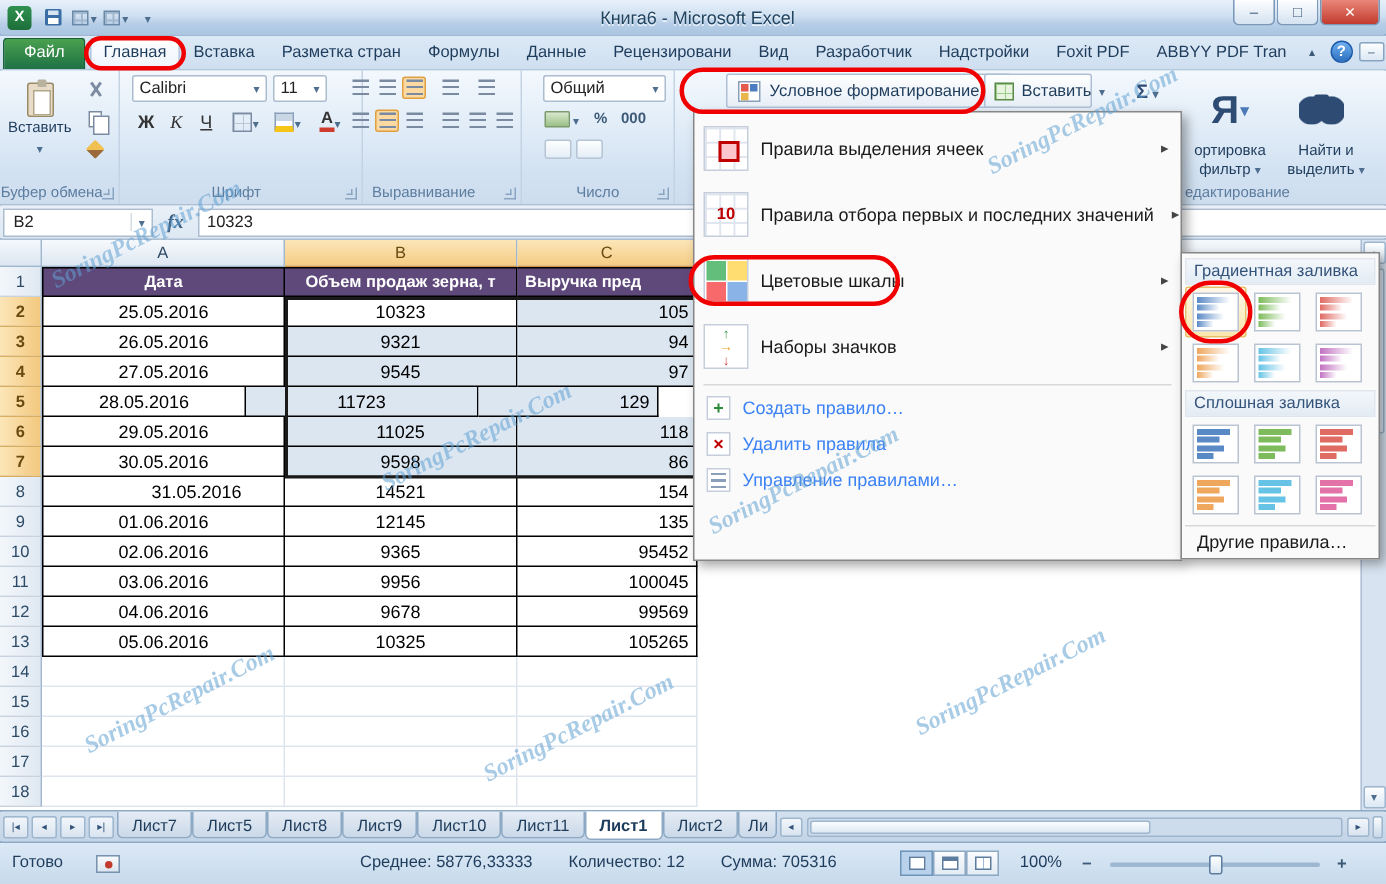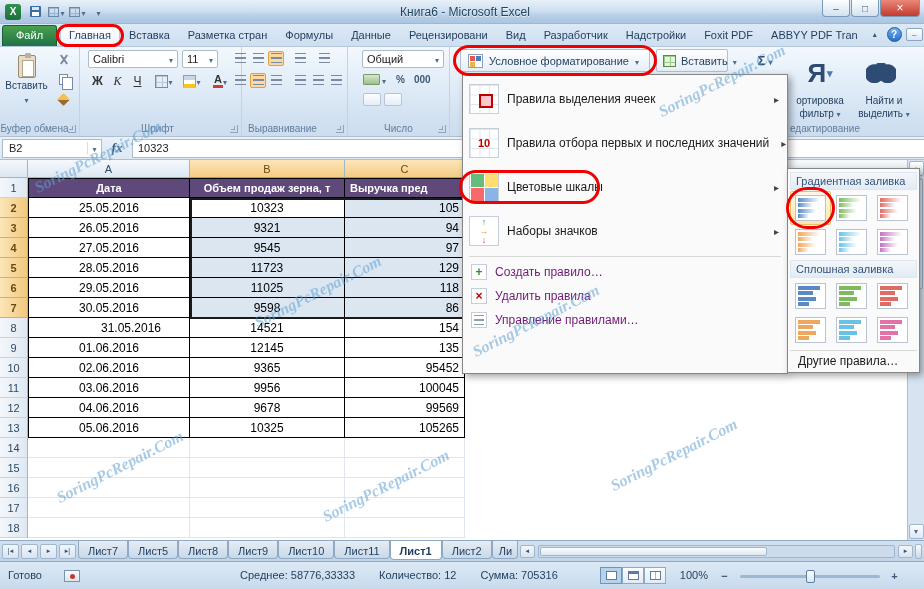--- a/index.html
+++ b/index.html
@@ -61,21 +61,21 @@
 .fb-i{font-style:italic;font-family:"Liberation Serif",serif}
 .fb-u{text-decoration:underline}
 .brd{width:13px;height:13px;border:1px solid #7a8aa0;background-image:linear-gradient(#b9c6d6 1px,transparent 1px),linear-gradient(90deg,#b9c6d6 1px,transparent 1px);background-size:6px 6px}
 .fillic{width:13px;height:13px;background:linear-gradient(#c9d6e4 55%,transparent 55%),linear-gradient(#fff,#fff);border:1px solid #8aa0b8;border-bottom:4px solid #f5c518}
 .fntcol{font-size:11px;font-weight:bold;color:#333;border-bottom:3px solid #d03b30;line-height:11px;padding:0 1px}
 .alico{position:absolute;width:16px;height:15px;border:1px solid transparent;border-radius:2px;background-image:repeating-linear-gradient(to bottom,#7a8aa0 0 1.5px,transparent 1.5px 4.5px);background-size:11px 11px;background-repeat:no-repeat;background-position:center}
 .alico.on{background-color:#fbd9a1;border-color:#e0a040}
 .mny{position:absolute;width:17px;height:11px;background:linear-gradient(#d8e8cc,#9cc08a);border:1px solid #7a9a6a;border-radius:1px}
 .numtx{position:absolute;font-size:10px;font-weight:bold;color:#3c5a78}
 .decbtn{position:absolute;width:18px;height:13px;border:1px solid #b6c4d4;border-radius:2px;background:linear-gradient(#fdfeff,#e4edf6);font-size:7px;color:#3c5a78;display:flex;align-items:center;justify-content:center}
-.cfbtn{position:absolute;left:460px;top:2px;width:190px;height:23px;display:flex;align-items:center;gap:6px;padding:0 7px;background:linear-gradient(#fefefe,#e6eef7);border:1px solid #b0c0d4;border-radius:2px;font-size:11px;color:#1e3c5c}
+.cfbtn{position:absolute;left:484px;top:2px;width:190px;height:23px;display:flex;align-items:center;gap:6px;padding:0 7px;background:linear-gradient(#fefefe,#e6eef7);border:1px solid #b0c0d4;border-radius:2px;font-size:11px;color:#1e3c5c}
 .cficon{width:15px;height:14px;border:1px solid #8aa0b8;background:#fff;background-image:linear-gradient(#e45b4d,#e45b4d),linear-gradient(#4d7cc0,#4d7cc0),linear-gradient(#e8b64d,#e8b64d);background-repeat:no-repeat;background-size:5px 5px;background-position:1px 1px,7px 1px,1px 7px;flex:none}
 .insbtn{position:absolute;left:656px;top:2px;width:72px;height:23px;display:flex;align-items:center;gap:5px;padding:0 6px;background:linear-gradient(#fefefe,#e6eef7);border:1px solid #b0c0d4;border-radius:2px;font-size:11px;color:#1e3c5c}
 .cellsic{width:13px;height:12px;border:1px solid #5a8a4a;background-image:linear-gradient(#9ccc8a 1px,transparent 1px),linear-gradient(90deg,#9ccc8a 1px,transparent 1px);background-size:6px 6px;background-color:#e8f4e0;flex:none}
 .sumbtn{position:absolute;left:748px;top:4px;width:34px;height:19px;display:flex;align-items:center;justify-content:center;gap:3px;font-size:13px;font-weight:bold;color:#2d4b73;border:1px solid transparent;border-radius:2px}
 .sorticon{position:absolute;left:800px;top:6px;width:40px;height:40px;display:flex;align-items:center;justify-content:center;font-size:26px;font-weight:bold;color:#2d4b73}
 .sorticon::after{content:"▾";font-size:11px;color:#4a7ab8;margin-left:1px}
 .binoc{position:absolute;left:866px;top:14px;width:30px;height:22px;background:radial-gradient(circle at 28% 58%,#2d4b73 9px,transparent 10px),radial-gradient(circle at 72% 58%,#2d4b73 9px,transparent 10px);}
 .binoc::before{content:"";position:absolute;left:10px;top:2px;width:10px;height:7px;background:#2d4b73;border-radius:2px}
 .edlbl{position:absolute;width:68px;text-align:center;font-size:10px;color:#1e3c5c;line-height:13px}
 .edlbl .dar{display:inline}
@@ -159,21 +159,21 @@
 .mi-arr{margin-left:auto;color:#444;font-size:10px}
 .mi-arr::before{content:"▸"}
 .mic{width:30px;height:30px;background:#fff;border:1px solid #c6cedb;position:relative;flex:none}
 .ic-cells,.ic-top{background-image:linear-gradient(#dfe5ee 1px,transparent 1px),linear-gradient(90deg,#dfe5ee 1px,transparent 1px);background-size:9.5px 9.5px}
 .ic-cells::after{content:"";position:absolute;left:9px;top:9px;width:10px;height:10px;background:#fbc7cd;border:2px solid #c00000}
 .ic-top::after{content:"10";position:absolute;left:0;right:0;top:8px;text-align:center;font-size:11px;font-weight:bold;color:#c00000}
 .ic-bars{background-image:linear-gradient(90deg,#4f81bd,#cfe0f2),linear-gradient(90deg,#4f81bd,#cfe0f2),linear-gradient(90deg,#4f81bd,#cfe0f2),linear-gradient(90deg,#4f81bd,#cfe0f2);background-repeat:no-repeat;background-size:23px 4px,13px 4px,18px 4px,9px 4px;background-position:2px 3px,2px 10px,2px 17px,2px 24px}
 .ic-scales{background-image:linear-gradient(#63be7b,#63be7b),linear-gradient(#ffdd71,#ffdd71),linear-gradient(#f8696b,#f8696b),linear-gradient(#8ab4e8,#8ab4e8);background-repeat:no-repeat;background-size:13px 13px;background-position:1px 1px,15px 1px,1px 15px,15px 15px}
 .ic-sets{display:flex;flex-direction:column;align-items:center;justify-content:center;font-size:9px;font-weight:bold;line-height:9px}
 .msep{height:1px;background:#d8d8d8;margin:3px 6px}
-.mcmd{height:24px;display:flex;align-items:center;gap:8px;padding:0 8px;font-size:12px;color:#701a75}
+.mcmd{height:24px;display:flex;align-items:center;gap:8px;padding:0 8px;font-size:12px;color:#3b82f6}
 .sic{width:16px;height:16px;background:#fff;border:1px solid #c6cedb;position:relative;flex:none}
 .ic-new::after{content:"+";position:absolute;left:0;right:0;top:0;text-align:center;line-height:14px;color:#2e8b3a;font-weight:bold;font-size:12px}
 .ic-clear::after{content:"×";position:absolute;left:0;right:0;top:0;text-align:center;line-height:14px;color:#c00000;font-weight:bold;font-size:12px}
 .ic-man{background-image:repeating-linear-gradient(#8aa0b8 0 1.5px,transparent 1.5px 4.5px);background-size:10px 11px;background-position:center;background-repeat:no-repeat}
 
 
 .submenu{position:absolute;left:787px;top:168px;width:133px;background:#fafafa;border:1px solid #868686;box-shadow:3px 3px 7px rgba(0,0,0,.35);z-index:21;padding:2px}
 .sm-title{height:18px;display:flex;align-items:center;padding:0 5px;background:linear-gradient(#f3f7fb,#e2ebf4);border:1px solid #e0e6ee;font-size:11px;color:#33537a;margin:1px 0}
 .sm-grid{display:flex;flex-wrap:wrap}
 .swatch{width:41px;height:34px;display:flex;align-items:center;justify-content:center;border:1px solid transparent;border-radius:2px}
@@ -396,21 +396,21 @@
         </div>
         <div class="grow">
           <span class="rh sel">4</span>
           <span class="cell" style="width: 162px;">27.05.2016</span>
           <span class="cell sel" style="width: 155px; text-align: center;">9545</span>
           <span class="cell right sel" style="width: 120px;">97</span>
           <span class="cellfill"></span>
         </div>
         <div class="grow">
           <span class="rh sel">5</span>
-          <span class="cell" style="width: 162px;">28.05.2016</span>
+          <span class="cell" style="width: 136px;">28.05.2016</span>
           <span class="cell sel" style="width: 155px;">11723</span>
           <span class="cell right sel" style="width: 120px;">129</span>
           <span class="cellfill"></span>
         </div>
         <div class="grow">
           <span class="rh sel">6</span>
           <span class="cell" style="width: 162px;">29.05.2016</span>
           <span class="cell sel" style="width: 155px;">11025</span>
           <span class="cell right sel" style="width: 120px;">118</span>
           <span class="cellfill"></span>

